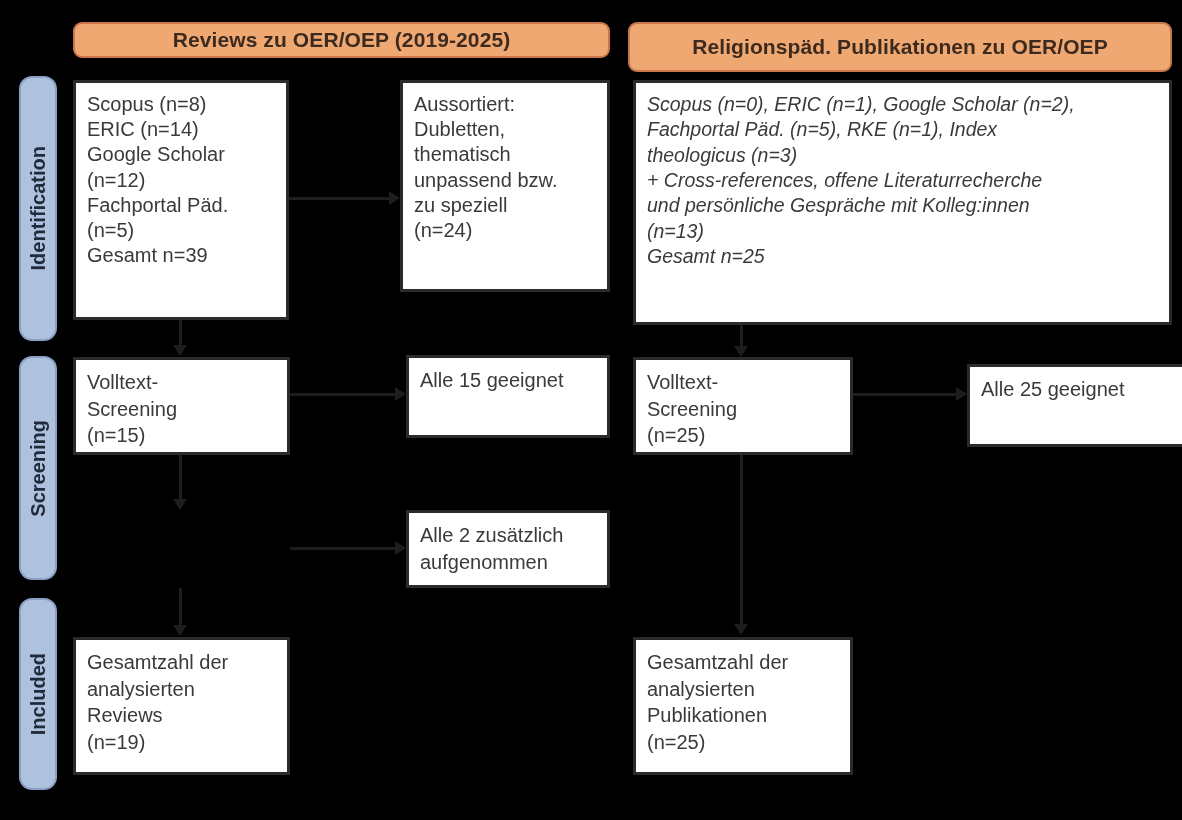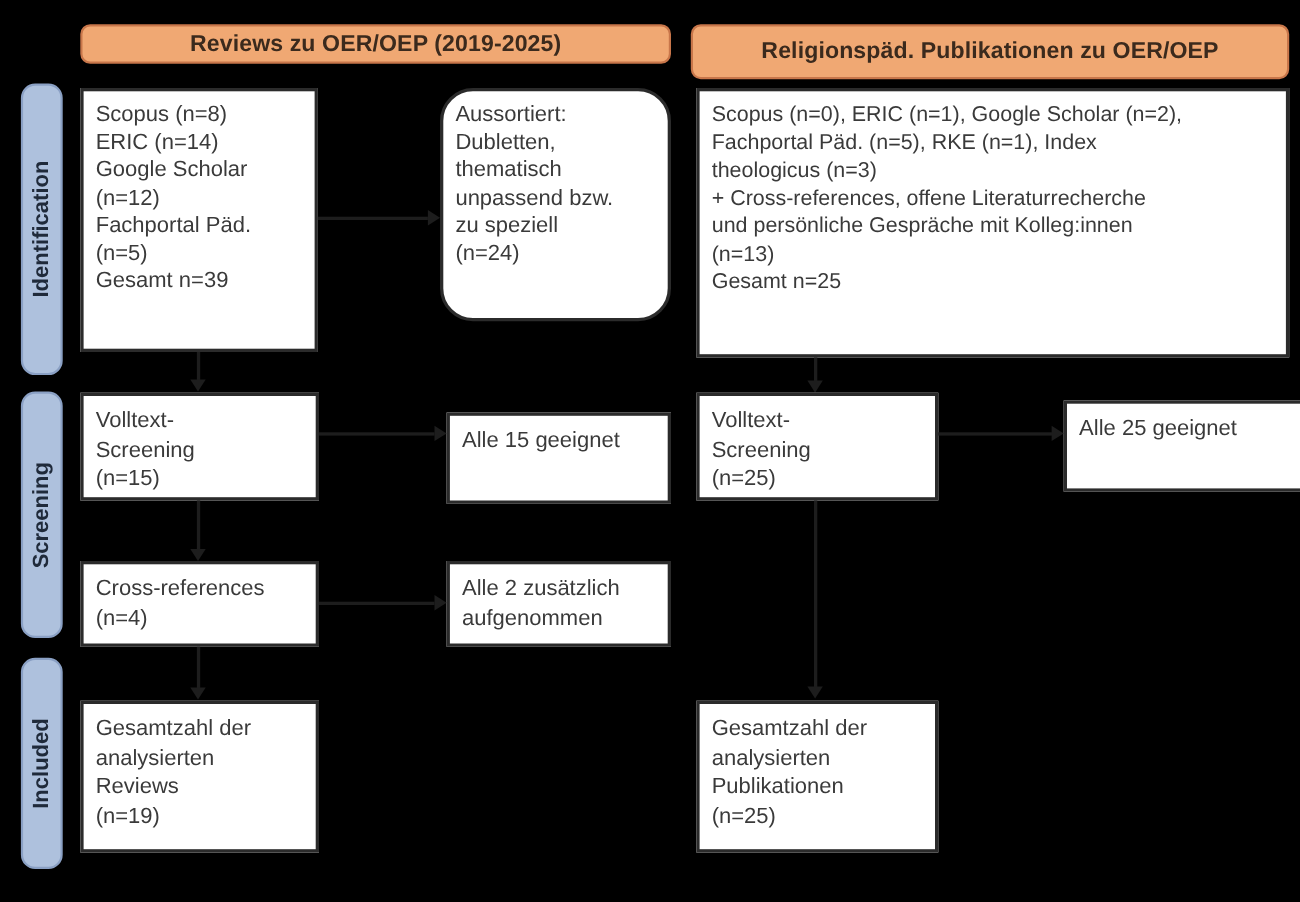--- a/index.html
+++ b/index.html
@@ -67,20 +67,21 @@
     color: #3a3a3a;
     white-space: pre-line;
     overflow: hidden;
   }
   .fbox.tight {
     line-height: 1.26;
   }
   .fbox.wide {
     font-size: 19.5px;
     line-height: 1.30;
+    font-style: italic;
   }
 
   
   .vline {
     position: absolute;
     background: #1d1d1d;
     width: 3px;
   }
   .hline {
     position: absolute;
@@ -130,47 +131,45 @@
   </div>
 
   <div class="fbox tight" style="left:73px; top:80px; width:216px; height:240px;">Scopus (n=8)
 ERIC (n=14)
 Google Scholar
 (n=12)
 Fachportal Päd.
 (n=5)
 Gesamt n=39</div>
 
-  <div class="fbox tight" style="left:400px; top:80px; width:210px; height:212px;border-radius:30px;">Aussortiert:
+  <div class="fbox tight" style="left:400px; top:80px; width:210px; height:212px;">Aussortiert:
 Dubletten,
 thematisch
 unpassend bzw.
 zu speziell
 (n=24)</div>
 
   <div class="hline" style="left:289px; top:197px; width:100px;"></div>
   <div class="arrow-right" style="left:389px; top:191px;"></div>
 
   <div class="vline" style="left:179px; top:320px; height:26px;"></div>
   <div class="arrow-down" style="left:173px; top:345px;"></div>
 
   <div class="fbox" style="left:73px; top:357px; width:217px; height:98px;">Volltext-
 Screening
 (n=15)</div>
 
-  <div class="fbox" style="left:406px; top:355px; width:204px; height:83px;margin-top:20px;">Alle 15 geeignet</div>
+  <div class="fbox" style="left:406px; top:355px; width:204px; height:83px;">Alle 15 geeignet</div>
 
   <div class="hline" style="left:290px; top:393px; width:105px;"></div>
   <div class="arrow-right" style="left:395px; top:387px;"></div>
 
   <div class="vline" style="left:179px; top:455px; height:45px;"></div>
   <div class="arrow-down" style="left:173px; top:499px;"></div>
 
-  <div class="fbox" style="left:73px; top:510px; width:217px; height:78px;">Cross-references
-(n=4)</div>
 
   <div class="fbox" style="left:406px; top:510px; width:204px; height:78px;">Alle 2 zusätzlich
 aufgenommen</div>
 
   <div class="hline" style="left:290px; top:547px; width:105px;"></div>
   <div class="arrow-right" style="left:395px; top:541px;"></div>
 
   <div class="vline" style="left:179px; top:588px; height:38px;"></div>
   <div class="arrow-down" style="left:173px; top:625px;"></div>
 

